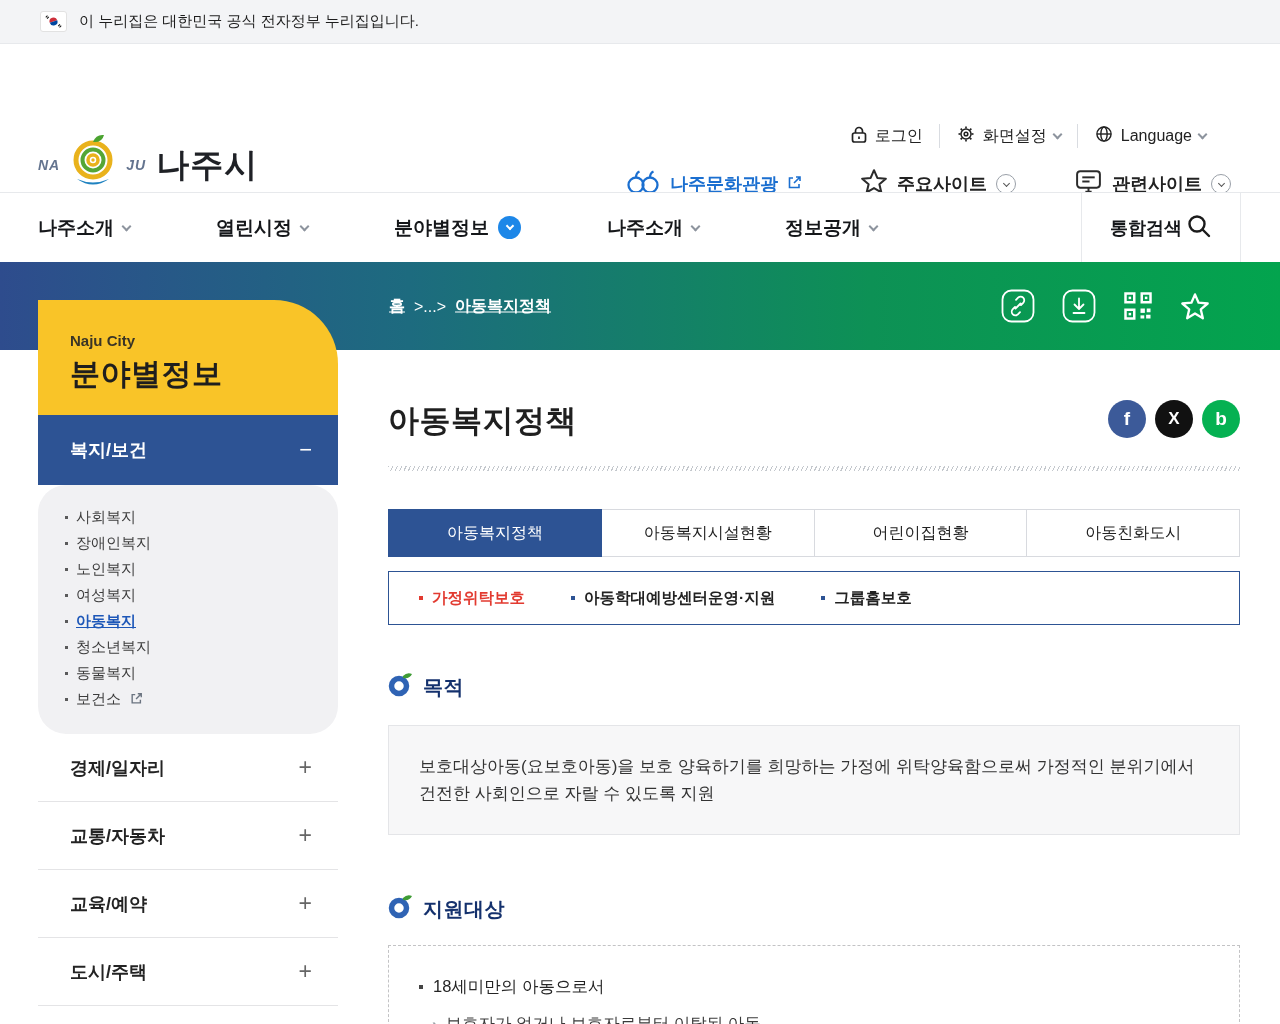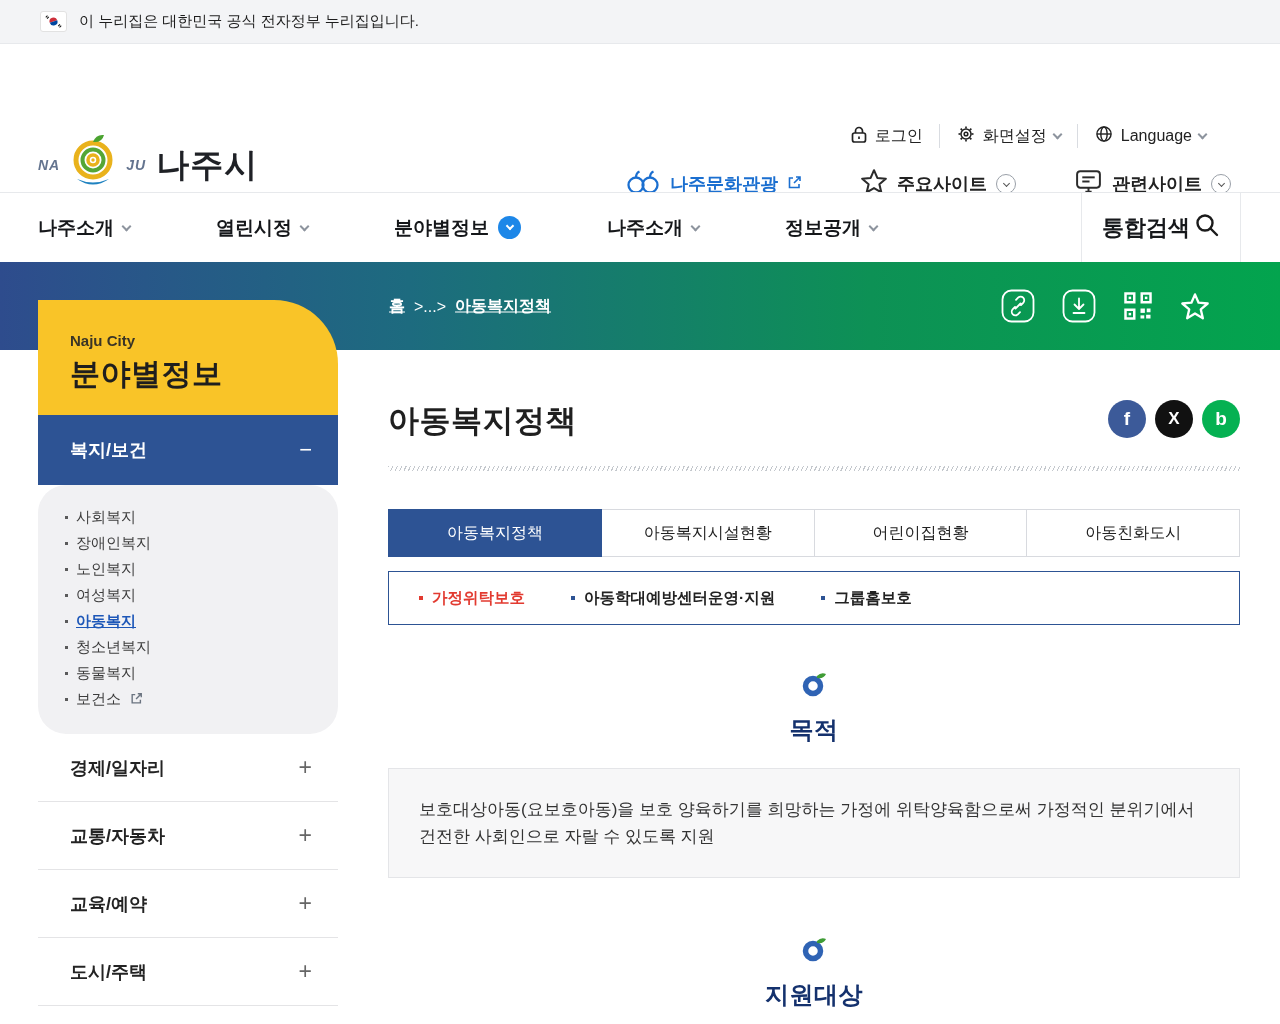--- a/index.html
+++ b/index.html
@@ -33,21 +33,21 @@
   
   .main-nav { height:70px; border-top:1px solid #e7e9ec; position:relative;
     display:flex; align-items:center; gap:86px; padding-left:38px; background:#fff; }
   .nav-item { font-size:19px; font-weight:700; color:#15171a; display:flex; align-items:center; gap:9px; cursor:pointer; }
   .nav-badge { width:23px; height:23px; border-radius:50%; background:#1d87e8;
     display:inline-flex; align-items:center; justify-content:center; }
   .nav-badge .chev { width:6px; height:6px; border-color:#fff; border-width:2px; margin-top:-3px; }
   .nav-search { position:absolute; right:39px; top:0; width:160px; height:70px;
     border-left:1px solid #e7e9ec; border-right:1px solid #e7e9ec;
     display:flex; align-items:center; justify-content:center; gap:4px;
-    font-size:22px; font-weight:700; color:#16181b; cursor:pointer; }
+    font-size:18px; font-weight:700; color:#16181b; cursor:pointer; }
 
   
   .hero { height:88px; position:relative;
     background:linear-gradient(90deg,#2e4c8d 0%,#1d6b7f 32%,#0d9155 68%,#03a44e 100%); }
   .breadcrumb { position:absolute; left:389px; top:50%; transform:translateY(-50%);
     display:flex; align-items:center; gap:9px; color:#fff; font-size:16px; }
   .breadcrumb .bc-link { text-decoration:underline; font-weight:600; }
   .hero-icons { position:absolute; right:70px; top:50%; transform:translateY(-50%);
     display:flex; align-items:center; gap:27px; }
   .hero-icons svg { display:block; cursor:pointer; }
@@ -93,21 +93,21 @@
   .tab.active { background:#2d5394; border-color:#2d5394; color:#fff; }
 
   .subnav { margin-top:14px; border:1.5px solid #2d5394; height:54px;
     display:flex; align-items:center; gap:46px; padding-left:30px; }
   .subnav-item { display:flex; align-items:center; gap:9px; font-size:15.5px; font-weight:700; color:#222; cursor:pointer; }
   .subnav-item i { width:4px; height:4px; background:#2d5394; display:inline-block; }
   .subnav-item.active { color:#e23a30; }
   .subnav-item.active i { background:#e23a30; }
 
   .section-head { margin-top:46px; display:flex; align-items:center; gap:10px;
-    font-size:24px; font-weight:800; color:#14316d; letter-spacing:0.5px;flex-direction:column; }
+    font-size:20px; font-weight:800; color:#14316d; letter-spacing:0.5px; }
   .info-box { margin-top:22px; background:#f7f7f8; border:1px solid #e4e5e8;
     padding:27px 30px; font-size:17px; line-height:27px; color:#333; }
   .sec-gap { margin-top:58px; }
   .dashed-box { margin-top:20px; border:1px dashed #c3c3c5; padding:30px 30px 60px; }
   .d-item { display:flex; align-items:center; gap:10px; font-size:16.5px; color:#242424; }
   .d-item i { width:4px; height:4px; background:#444; display:inline-block; }
   .d-sub { margin-top:15px; padding-left:13px; display:flex; align-items:center; gap:8px;
     font-size:16.5px; color:#3a3a3a; }
   .d-sub .marker { color:#9aa0a6; font-weight:700; }
 </style>

